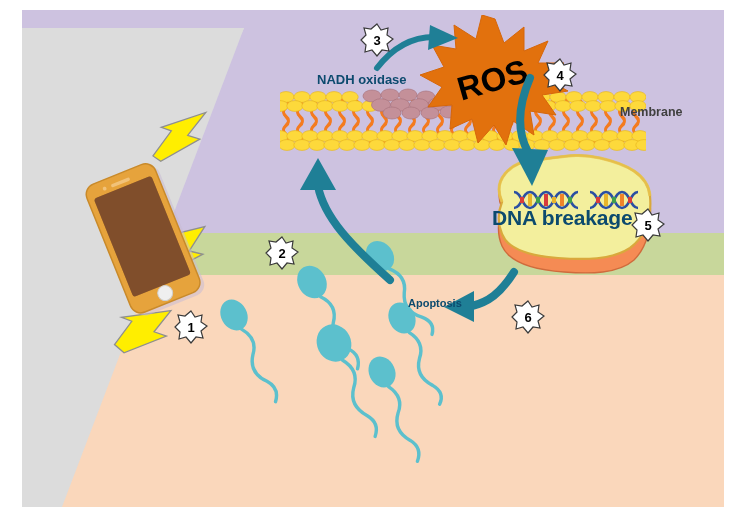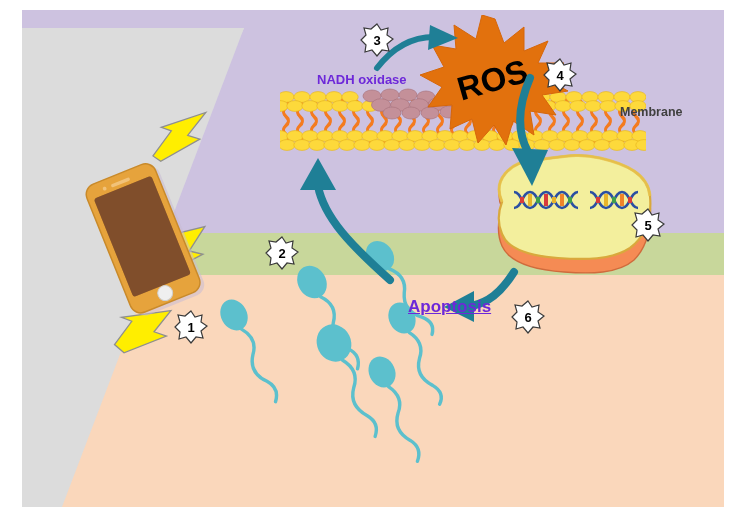--- a/index.html
+++ b/index.html
@@ -1,21 +1,21 @@
 <!DOCTYPE html>
 <html><head>
 <meta charset="utf-8">
 <style>
   html,body{margin:0;padding:0;background:#ffffff;}
   body{font-family:"Liberation Sans",sans-serif;}
   #stage{position:relative;width:740px;height:526px;overflow:hidden;background:#ffffff;}
   #canvas{position:absolute;left:22px;top:10px;width:702px;height:497px;overflow:hidden;background:#cdc2e0;}
   .layer{position:absolute;left:0;top:0;width:100%;height:100%;}
   .abs{position:absolute;}
-  .lbl{position:absolute;font-weight:bold;color:#6d28d9;white-space:nowrap;}
+  .lbl{position:absolute;font-weight:bold;color:#0c4a6e;white-space:nowrap;}
   .badge{position:absolute;width:34px;height:34px;display:flex;align-items:center;justify-content:center;}
   .badge span{position:relative;z-index:2;font-size:13px;font-weight:bold;color:#000;font-family:"Liberation Sans",sans-serif;}
   .badge svg{position:absolute;left:0;top:0;}
 </style>
 </head>
 <body>
 
 <div id="stage">
   <div id="canvas">
 
@@ -418,22 +418,23 @@
       <g>
         <path d="M492,262 C478,284 466,292 450,296" fill="none" stroke="#1f7f96" stroke-width="8" stroke-linecap="round"></path>
         <polygon points="452,281 422,297 452,312" fill="#1f7f96"></polygon>
       </g>
     </svg>
 
     <div class="lbl" style="left:295px;top:62px;font-size:13px;">NADH oxidase</div>
 
     <div class="lbl" style="left:598px;top:95px;font-size:12.5px;color:#404040;">Membrane</div>
 
-
-    <div class="lbl" style="left:386px;top:287px;font-size:17px;text-decoration:underline;">Apoptosis</div>
+    <div class="lbl" style="left:470px;top:196px;font-size:21px;letter-spacing:-0.2px;">DNA breakage</div>
+
+    <div class="lbl" style="left:386px;top:287px;font-size:11px;">Apoptosis</div>
 
     <div class="badge" style="left:152px;top:300px;">
       <svg width="34" height="34" viewBox="0 0 34 34">
         <polygon points="17,1 21,7 28,5 27,12 33,16 27,21 29,28 22,27 17,33 12,27 5,29 6,22 1,17 6,12 4,5 11,6" fill="#ffffff" stroke="#3a3a3a" stroke-width="1.2"></polygon>
       </svg>
       <span>1</span>
     </div>
 
     <div class="badge" style="left:243px;top:226px;">
       <svg width="34" height="34" viewBox="0 0 34 34">

